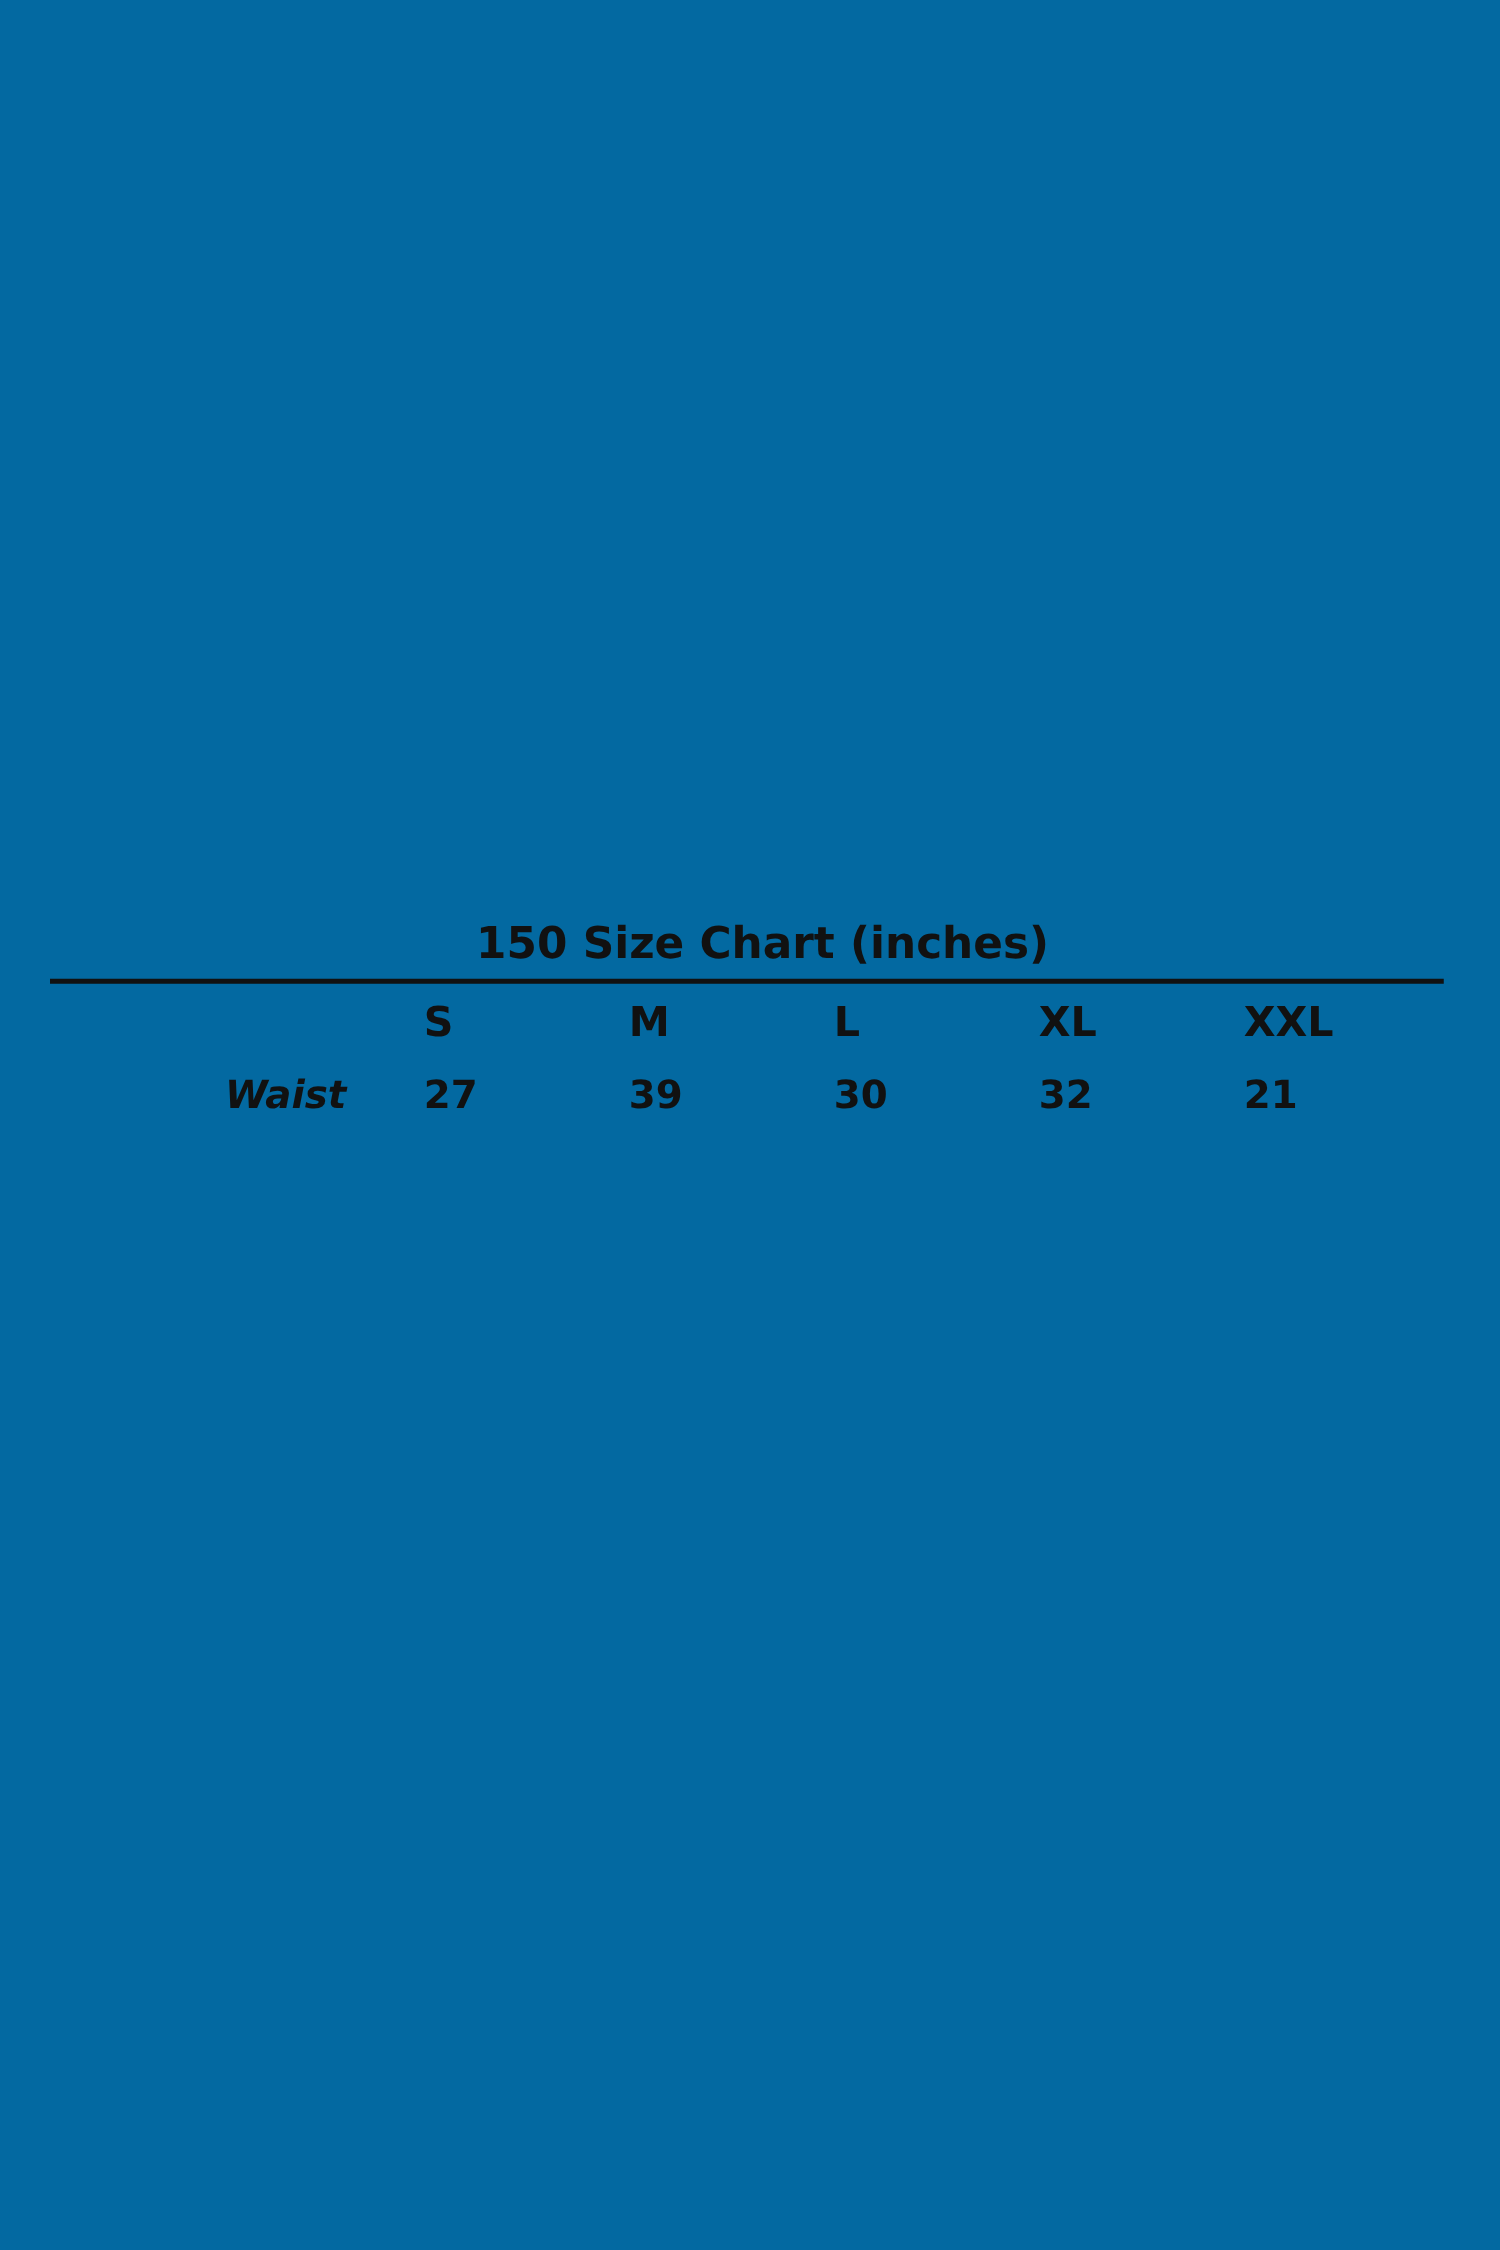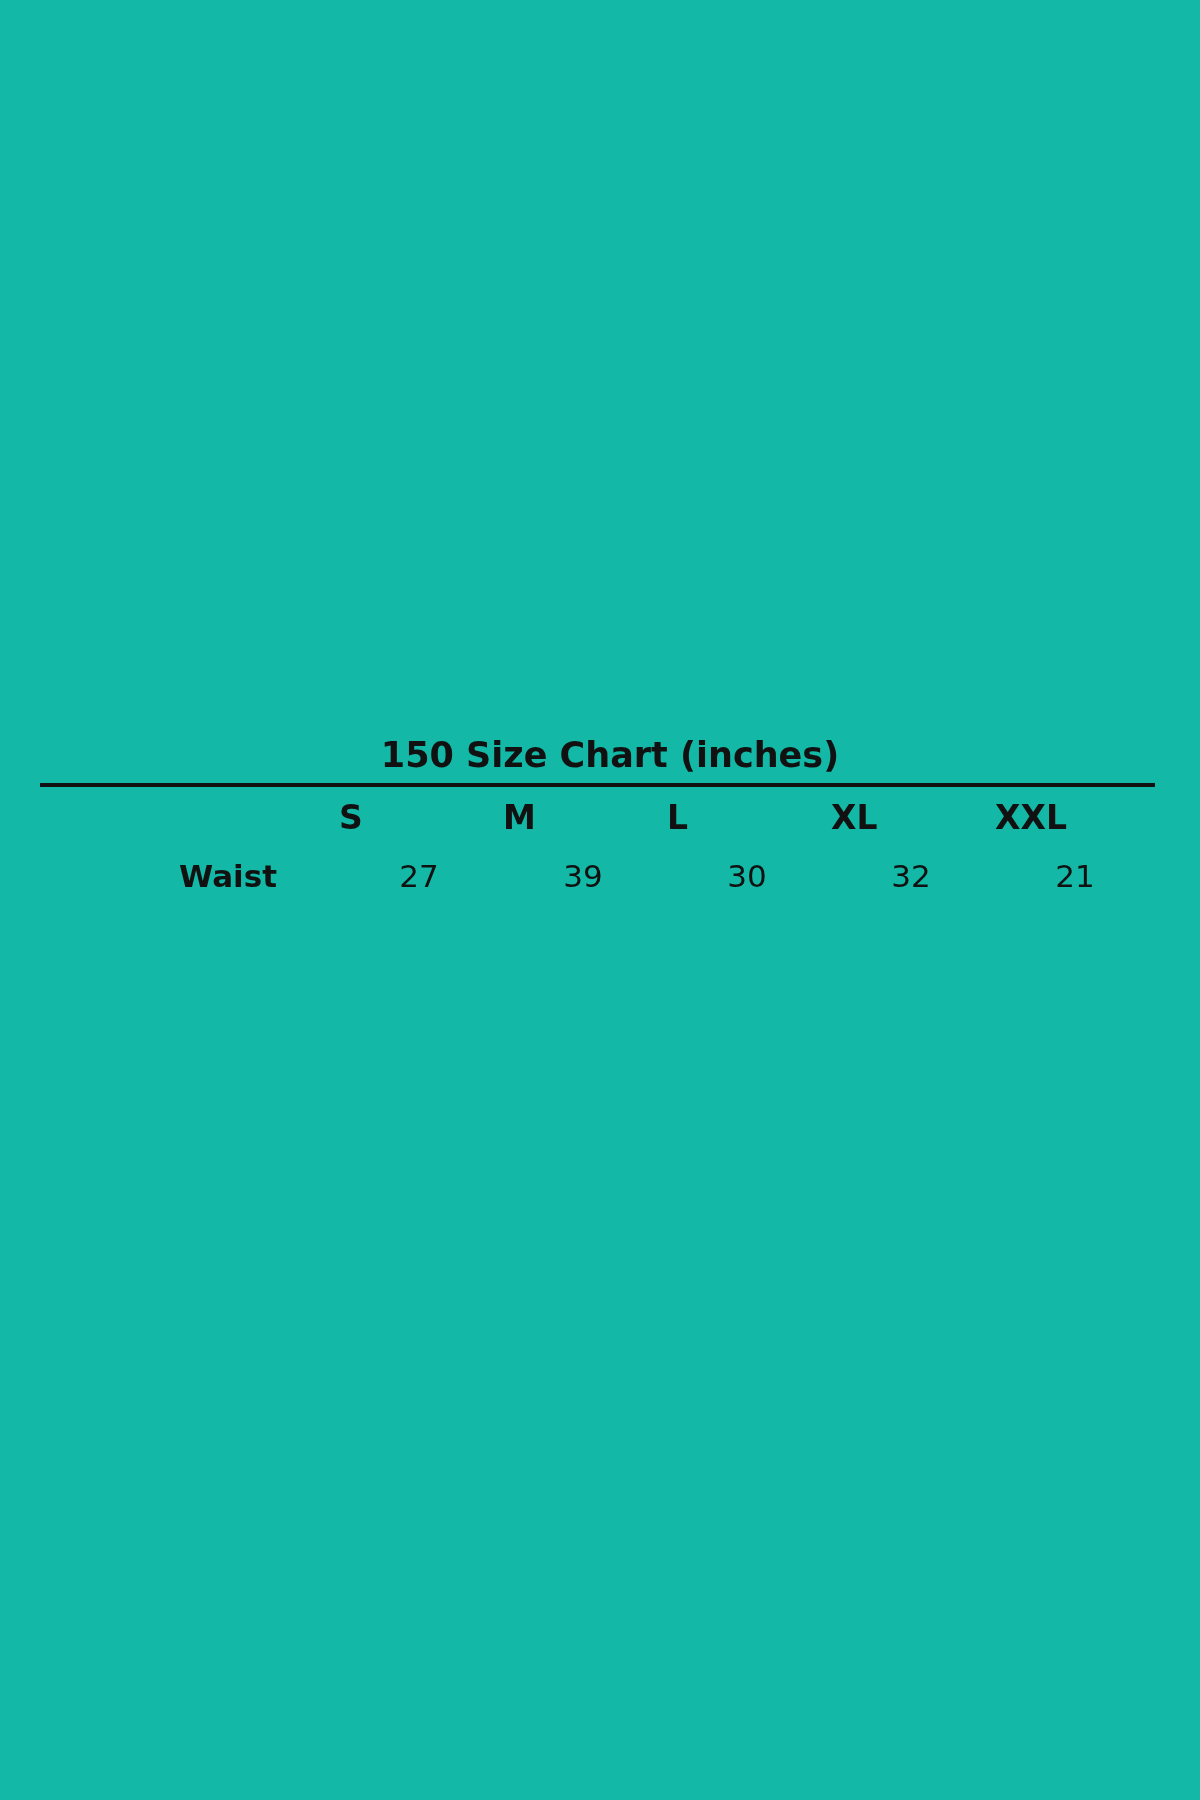--- a/index.html
+++ b/index.html
@@ -13,21 +13,21 @@
     font-family: "DejaVu Sans", sans-serif;
     position: relative;
     overflow: hidden;
   }
   #canvas {
     position: absolute;
     left: 0;
     top: 0;
     width: 1200px;
     height: 1800px;
-    background: #14b8a6;
+    background: #0369a1;
   }
   .chart-wrap {
     position: absolute;
     left: 40px;
     top: 735px;
     width: 1120px;
   }
   .chart-title {
     text-align: center;
     font-size: 35px;
@@ -69,25 +69,26 @@
   }
   .body-row td {
     height: 58px;
     font-size: 31px;
     color: #111111;
   }
   .body-row td.label-cell {
     text-align: right;
     font-weight: bold;
     padding-right: 58px;
+    font-style: italic;
   }
   .body-row td.data-cell {
-    text-align: center;
+    text-align: left;
     padding-left: 4px;
-    font-weight: normal;
+    font-weight: bold;
   }
 </style>
 </head>
 <body>
 
 <div id="canvas">
 
   <div class="chart-wrap">
 
     <div class="chart-title">150 Size Chart (inches)</div>

